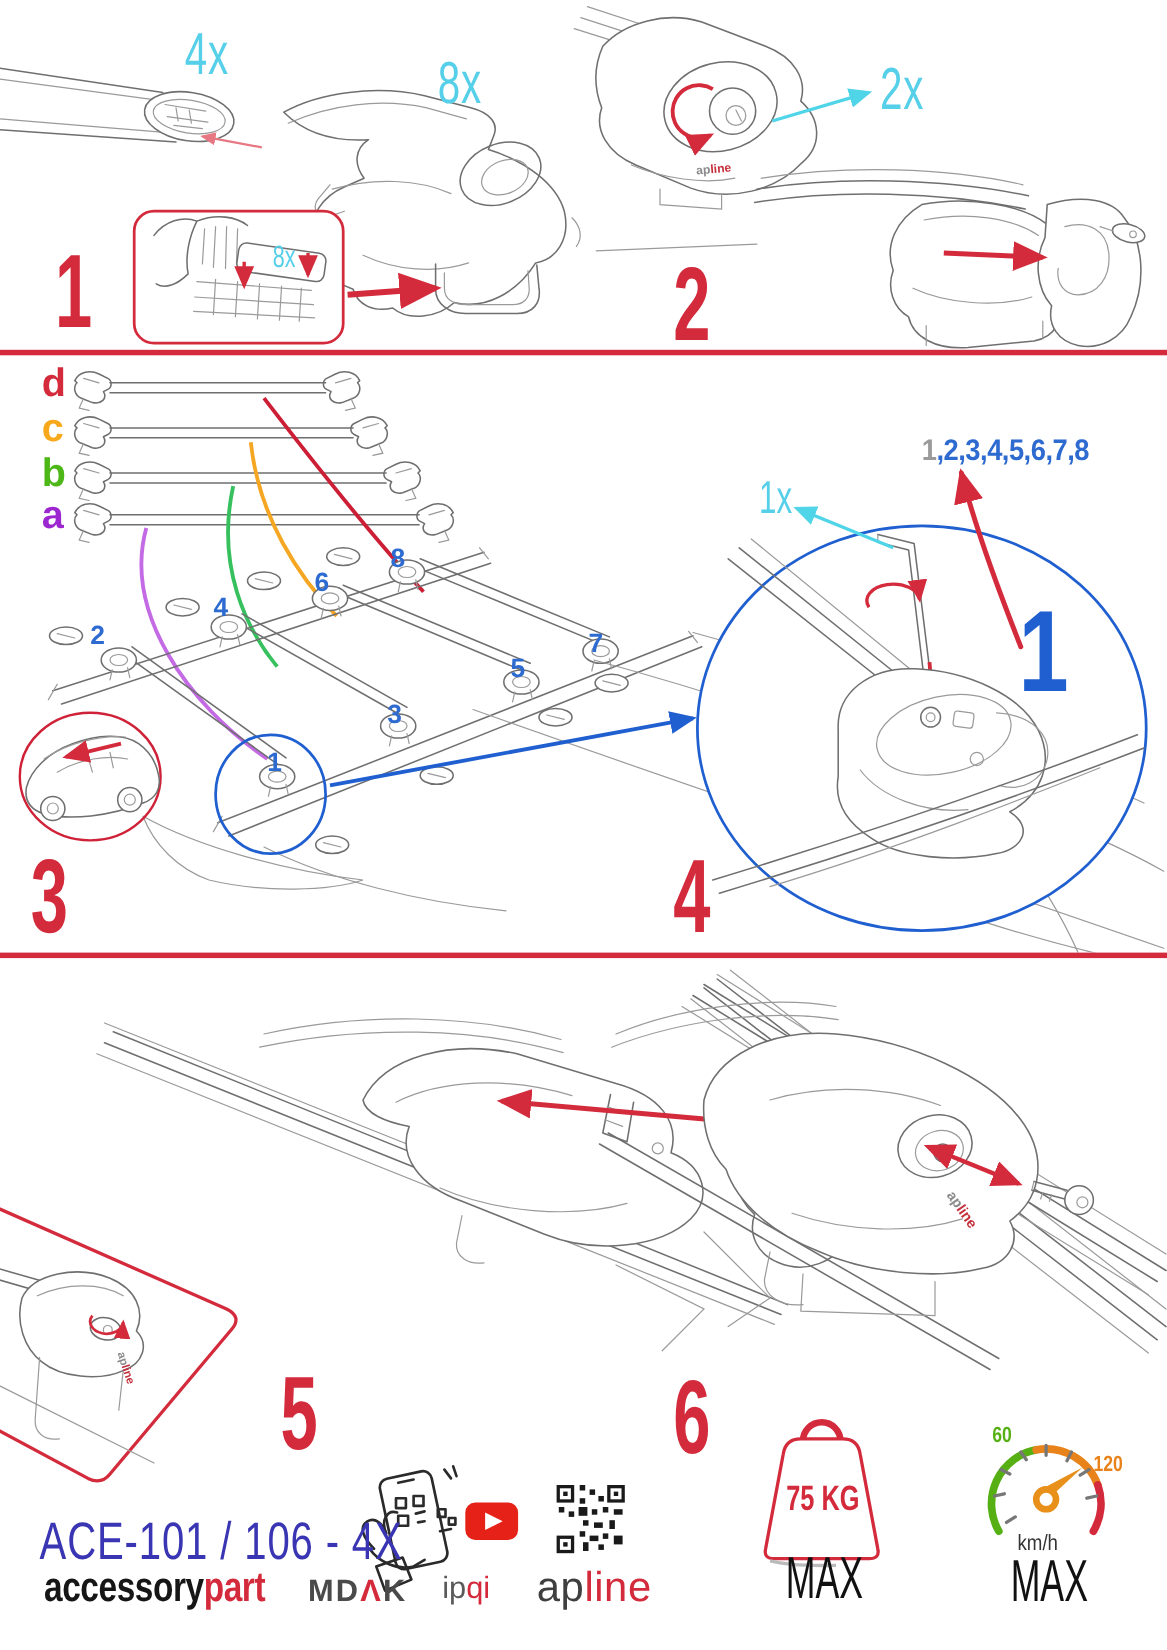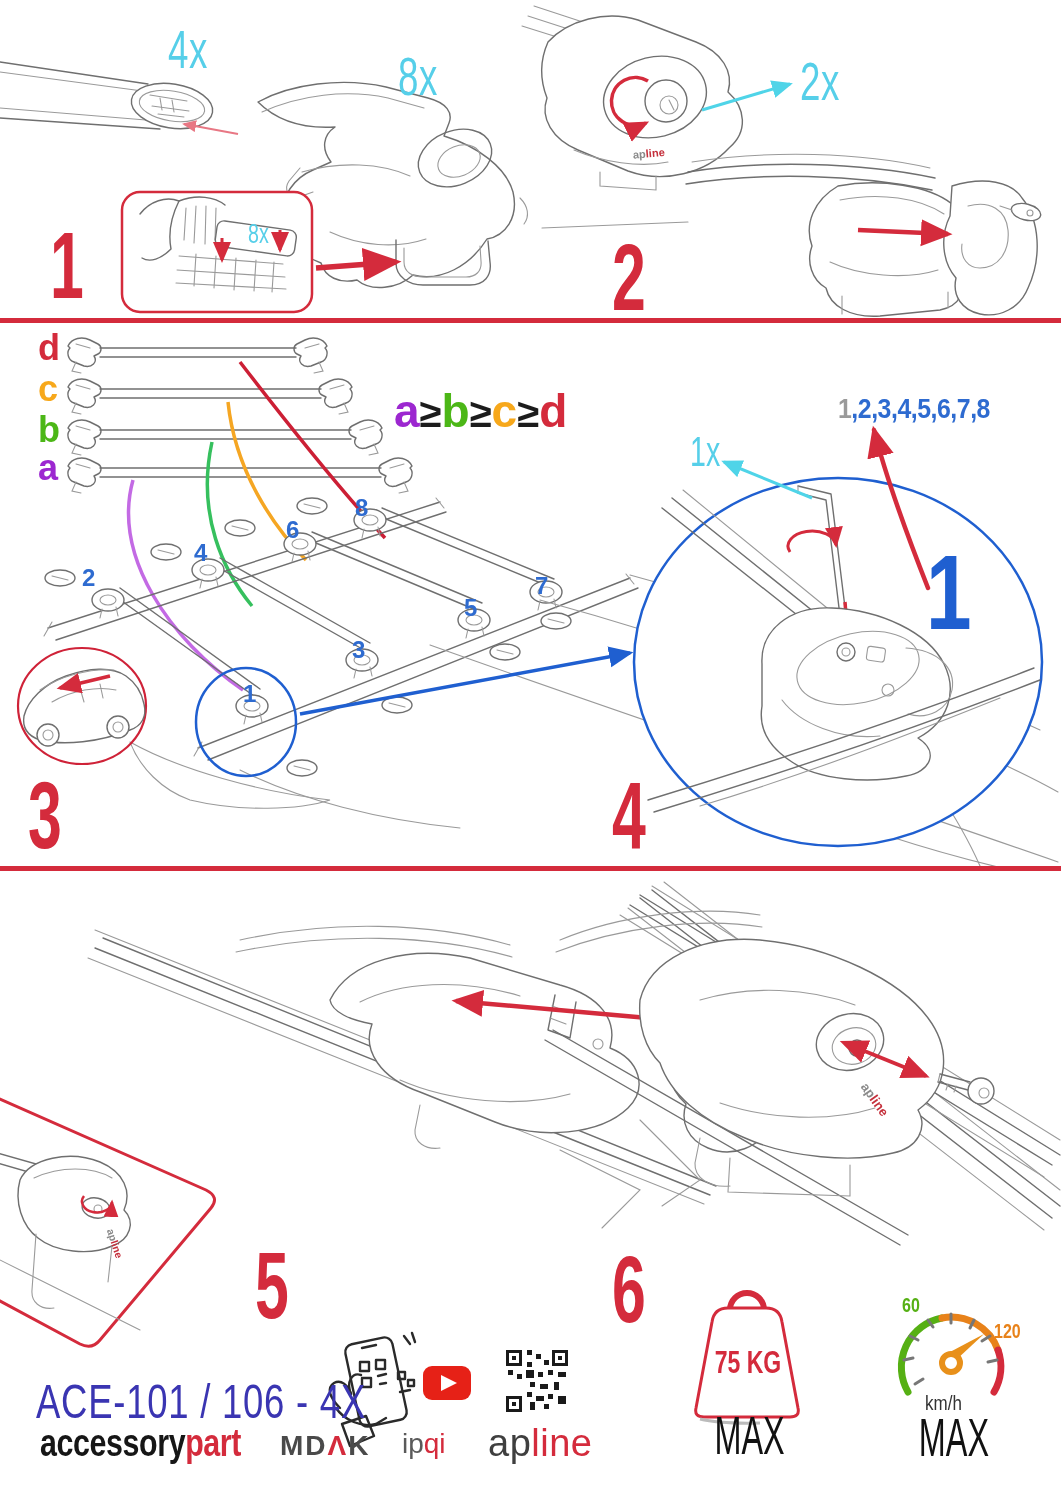--- a/index.html
+++ b/index.html
@@ -275,23 +275,20 @@
     <path d="M928,588 C902,522 884,470 874,430" stroke="#d42b3c" stroke-width="4.5" fill="none" stroke-linecap="round" marker-end="url(#mr)"></path>
 
     <path d="M812,498 L724,462" stroke="#4fd4e8" stroke-width="3" fill="none" marker-end="url(#mc)"></path>
   </svg>
 
   <div class="abs barlabel c-red" style="left:38px;top:330px">d</div>
   <div class="abs barlabel c-orange" style="left:38px;top:371px">c</div>
   <div class="abs barlabel c-green" style="left:38px;top:412px">b</div>
   <div class="abs barlabel c-purple" style="left:38px;top:450px">a</div>
 
-  <div class="abs" style="left:394px;top:384px">
-    <span class="f-letter c-purple">a</span><span class="f-op">≥</span><span class="f-letter c-green">b</span><span class="f-op">≥</span><span class="f-letter c-orange">c</span><span class="f-op">≥</span><span class="f-letter c-red">d</span>
-  </div>
 
   <div class="abs seq" style="left:838px;top:394px">
     <span class="seq-gray">1</span><span class="seq-blue">,2,3,4,5,6,7,8</span>
   </div>
   <div class="abs qty-md" style="left:690px;top:428px">1x</div>
   <div class="abs bignum" style="left:926px;top:540px">1</div>
 
   <div class="abs roofnum" style="left:243px;top:682px">1</div>
   <div class="abs roofnum" style="left:82px;top:566px">2</div>
   <div class="abs roofnum" style="left:352px;top:638px">3</div>

